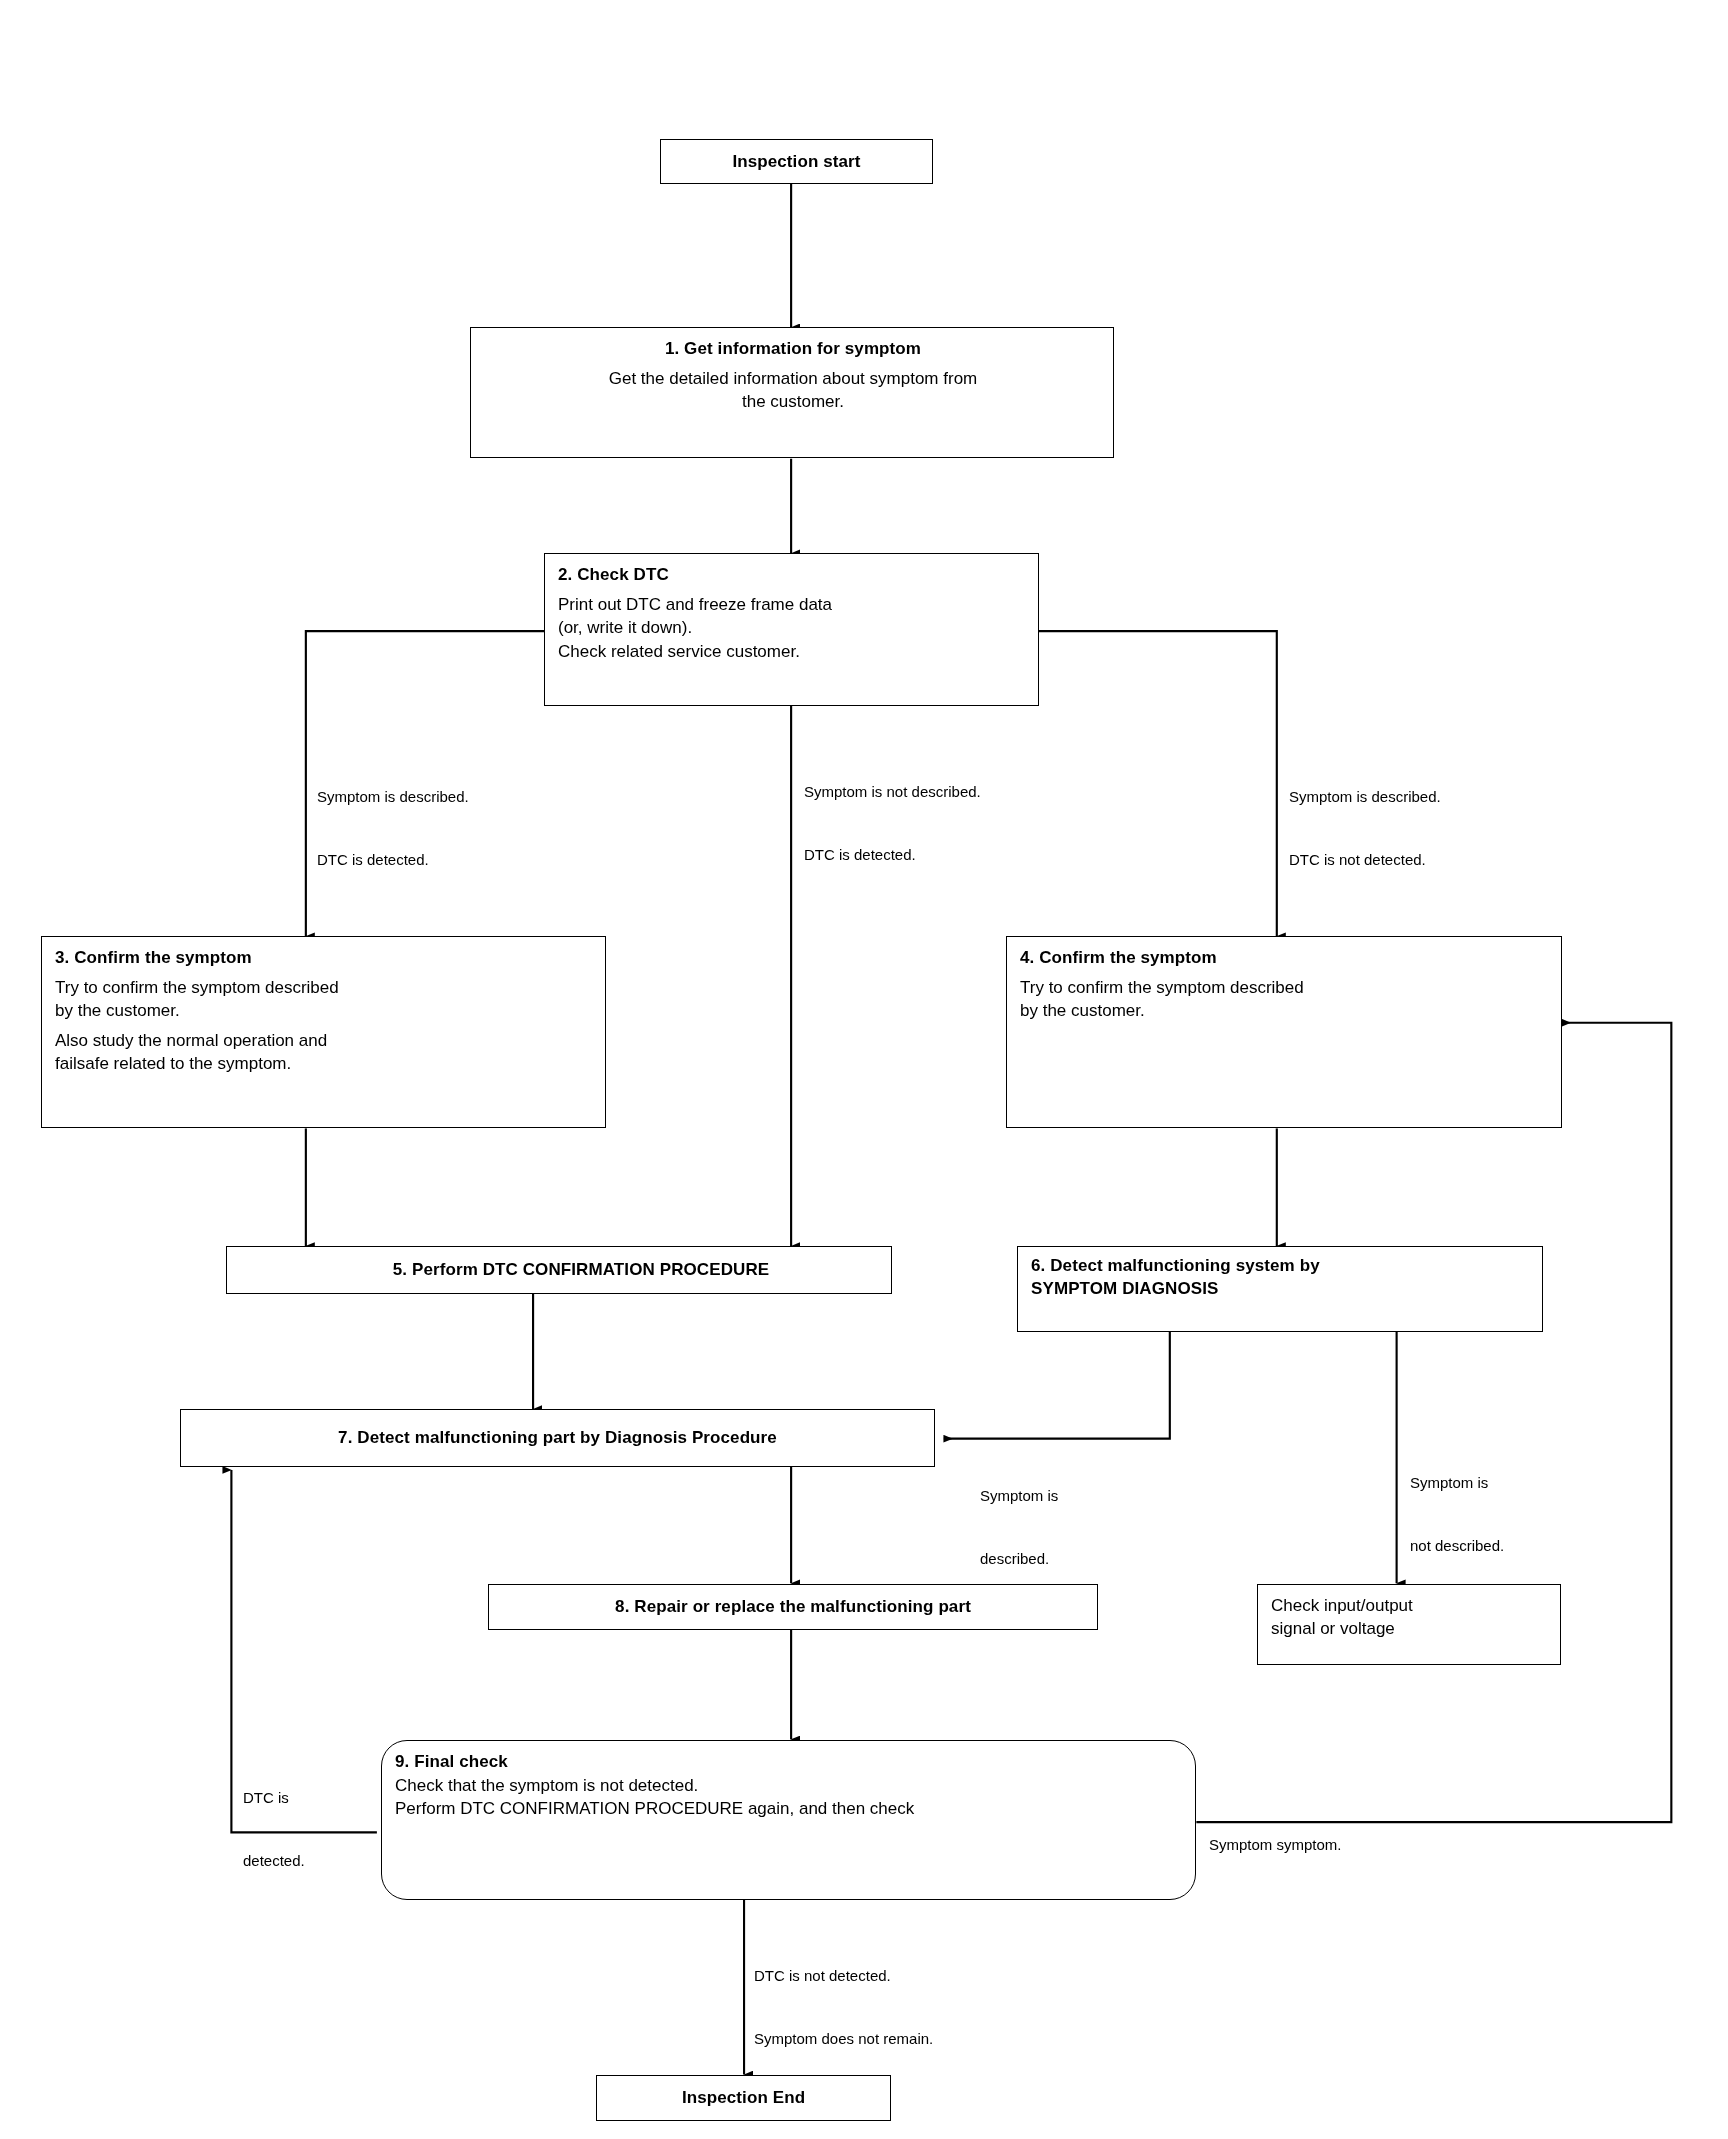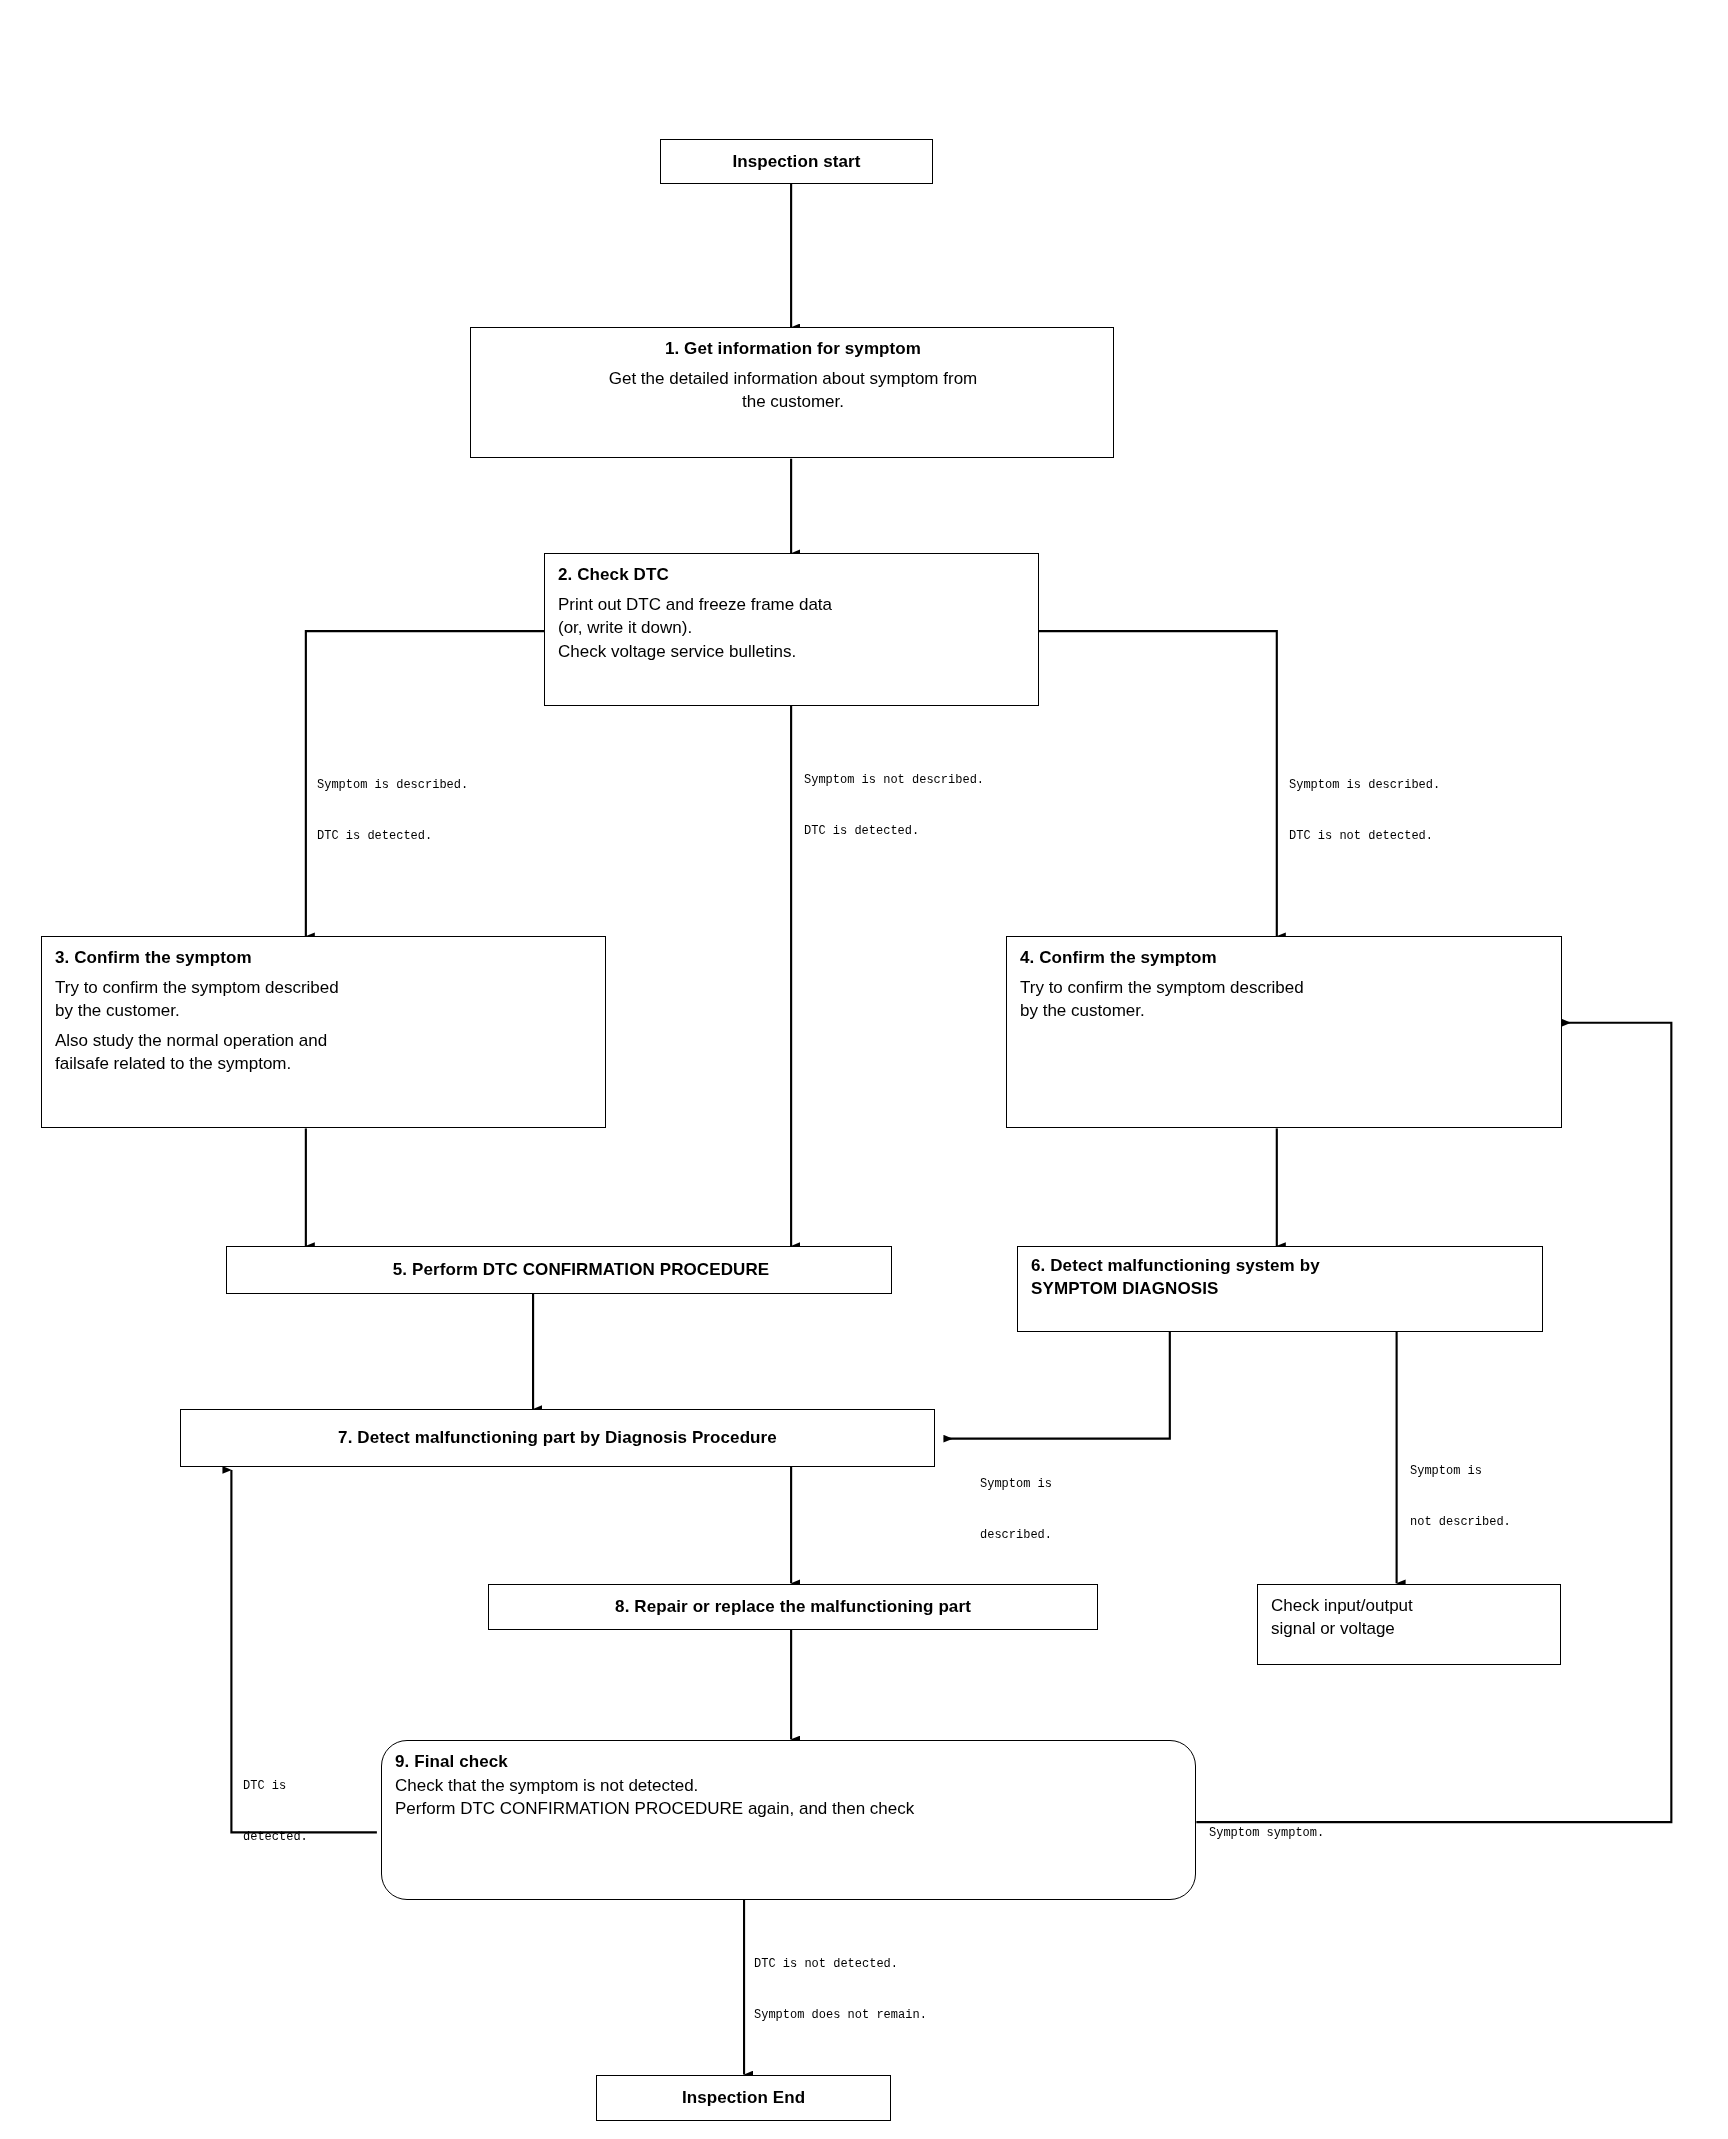--- a/index.html
+++ b/index.html
@@ -7,21 +7,21 @@
   #page{position:relative;width:1729px;height:2339px;background:#fff;overflow:hidden;}
   svg.flow{position:absolute;left:0;top:0;width:1729px;height:2339px;}
   .nodebox{position:absolute;box-sizing:border-box;background:#fff;border:1.7px solid #000;}
   .ntitle{font-weight:bold;display:block;}
   .nline{display:block;}
   .n-txt{font-size:17px;line-height:1.38;color:#000;}
   .n-txt .ntitle{font-size:17px;letter-spacing:0.1px;}
   .boxpad{padding:9.4px 11px 7.7px 13px;}
   .center{display:flex;align-items:center;justify-content:center;height:100%;}
   .center .ntitle{text-align:center;}
-  .edgelabel{position:absolute;font-size:12px;line-height:1.42;color:#000;white-space:pre;font-family:Liberation Mono, monospace;}
+  .edgelabel{position:absolute;font-size:15px;line-height:1.42;color:#000;white-space:pre;}
   .sp{display:block;height:6px;}
 </style>
 </head>
 <body>
 
 <div id="page">
 
   <svg class="flow" viewBox="0 0 4039 5466">
     <defs>
       <marker id="arrowDown" markerWidth="18" markerHeight="22" refX="9" refY="21" orient="auto" markerUnits="userSpaceOnUse">
@@ -83,21 +83,21 @@
       <span class="nline">the customer.</span>
     </div>
   </div>
 
   <div class="nodebox" style="left:544px;top:553px;width:495px;height:153px;">
     <div class="boxpad n-txt">
       <span class="ntitle">2. Check DTC</span>
       <span class="sp"></span>
       <span class="nline">Print out DTC and freeze frame data</span>
       <span class="nline">(or, write it down).</span>
-      <span class="nline">Check voltage service bulletins.</span>
+      <span class="nline">Check related service customer.</span>
     </div>
   </div>
 
   <div class="edgelabel" style="left:317px;top:743px;">
     <span class="nline">Symptom is described.</span>
     <span class="nline">DTC is detected.</span>
   </div>
   <div class="edgelabel" style="left:804px;top:738px;">
     <span class="nline">Symptom is not described.</span>
     <span class="nline">DTC is detected.</span>

